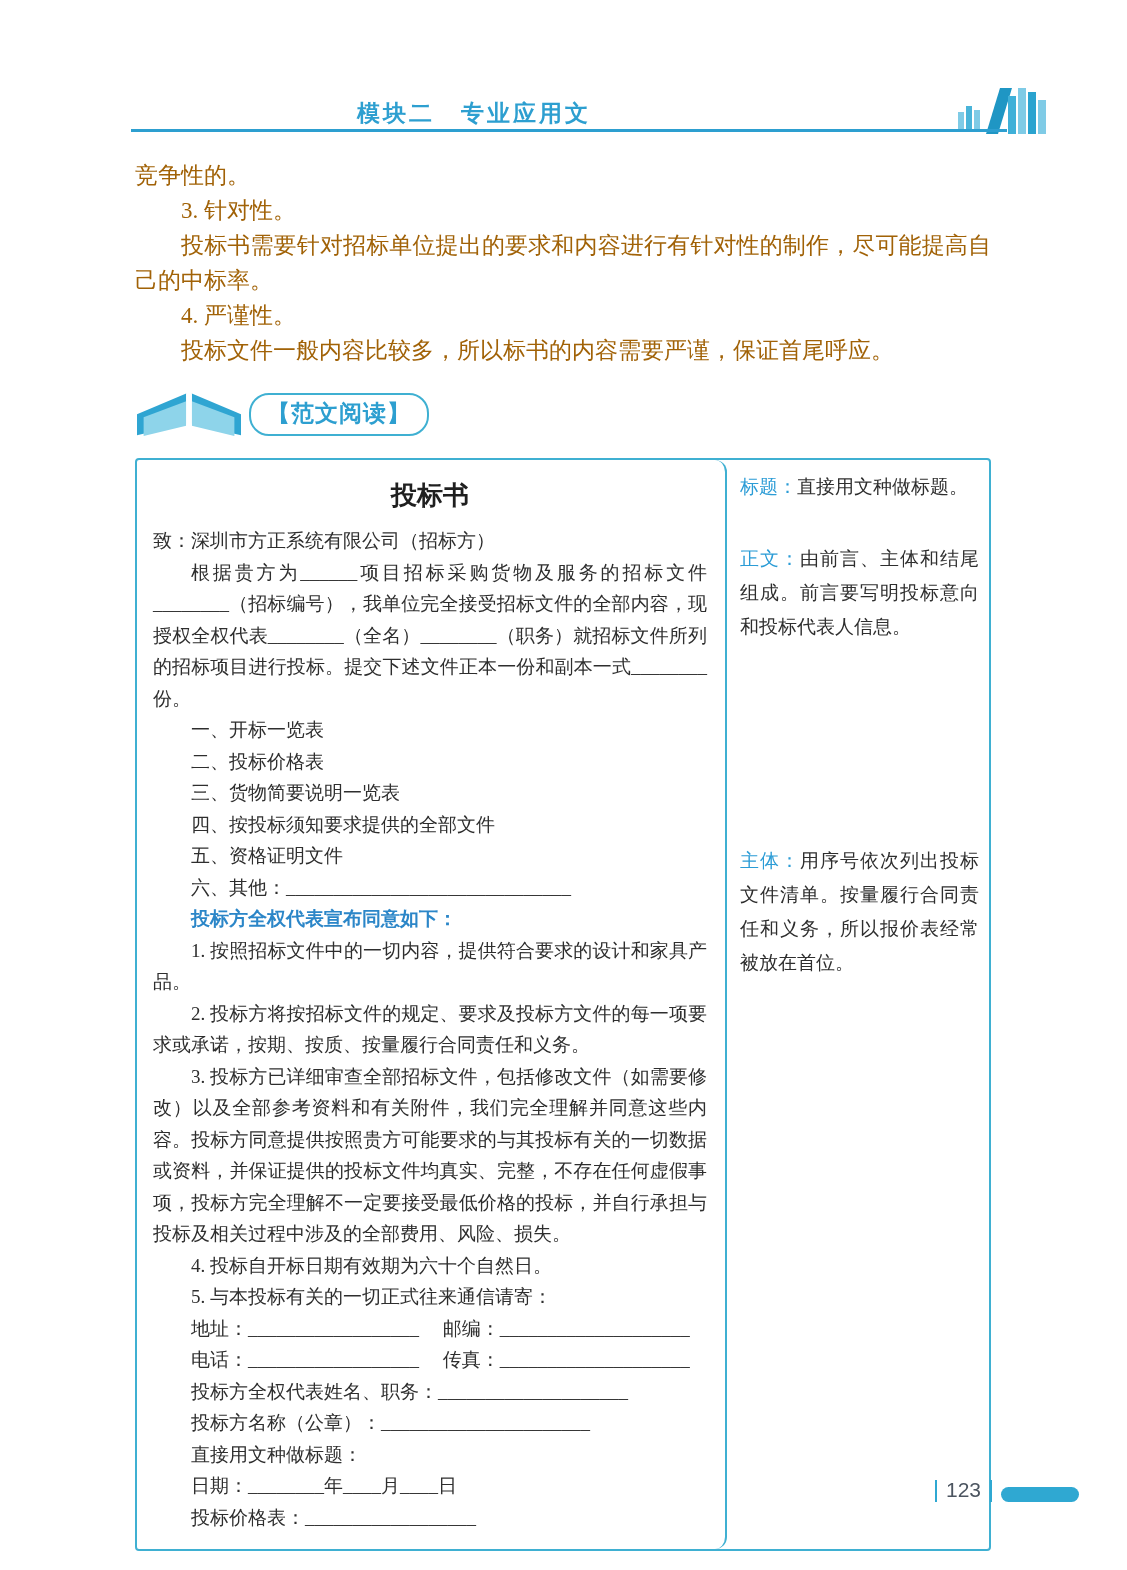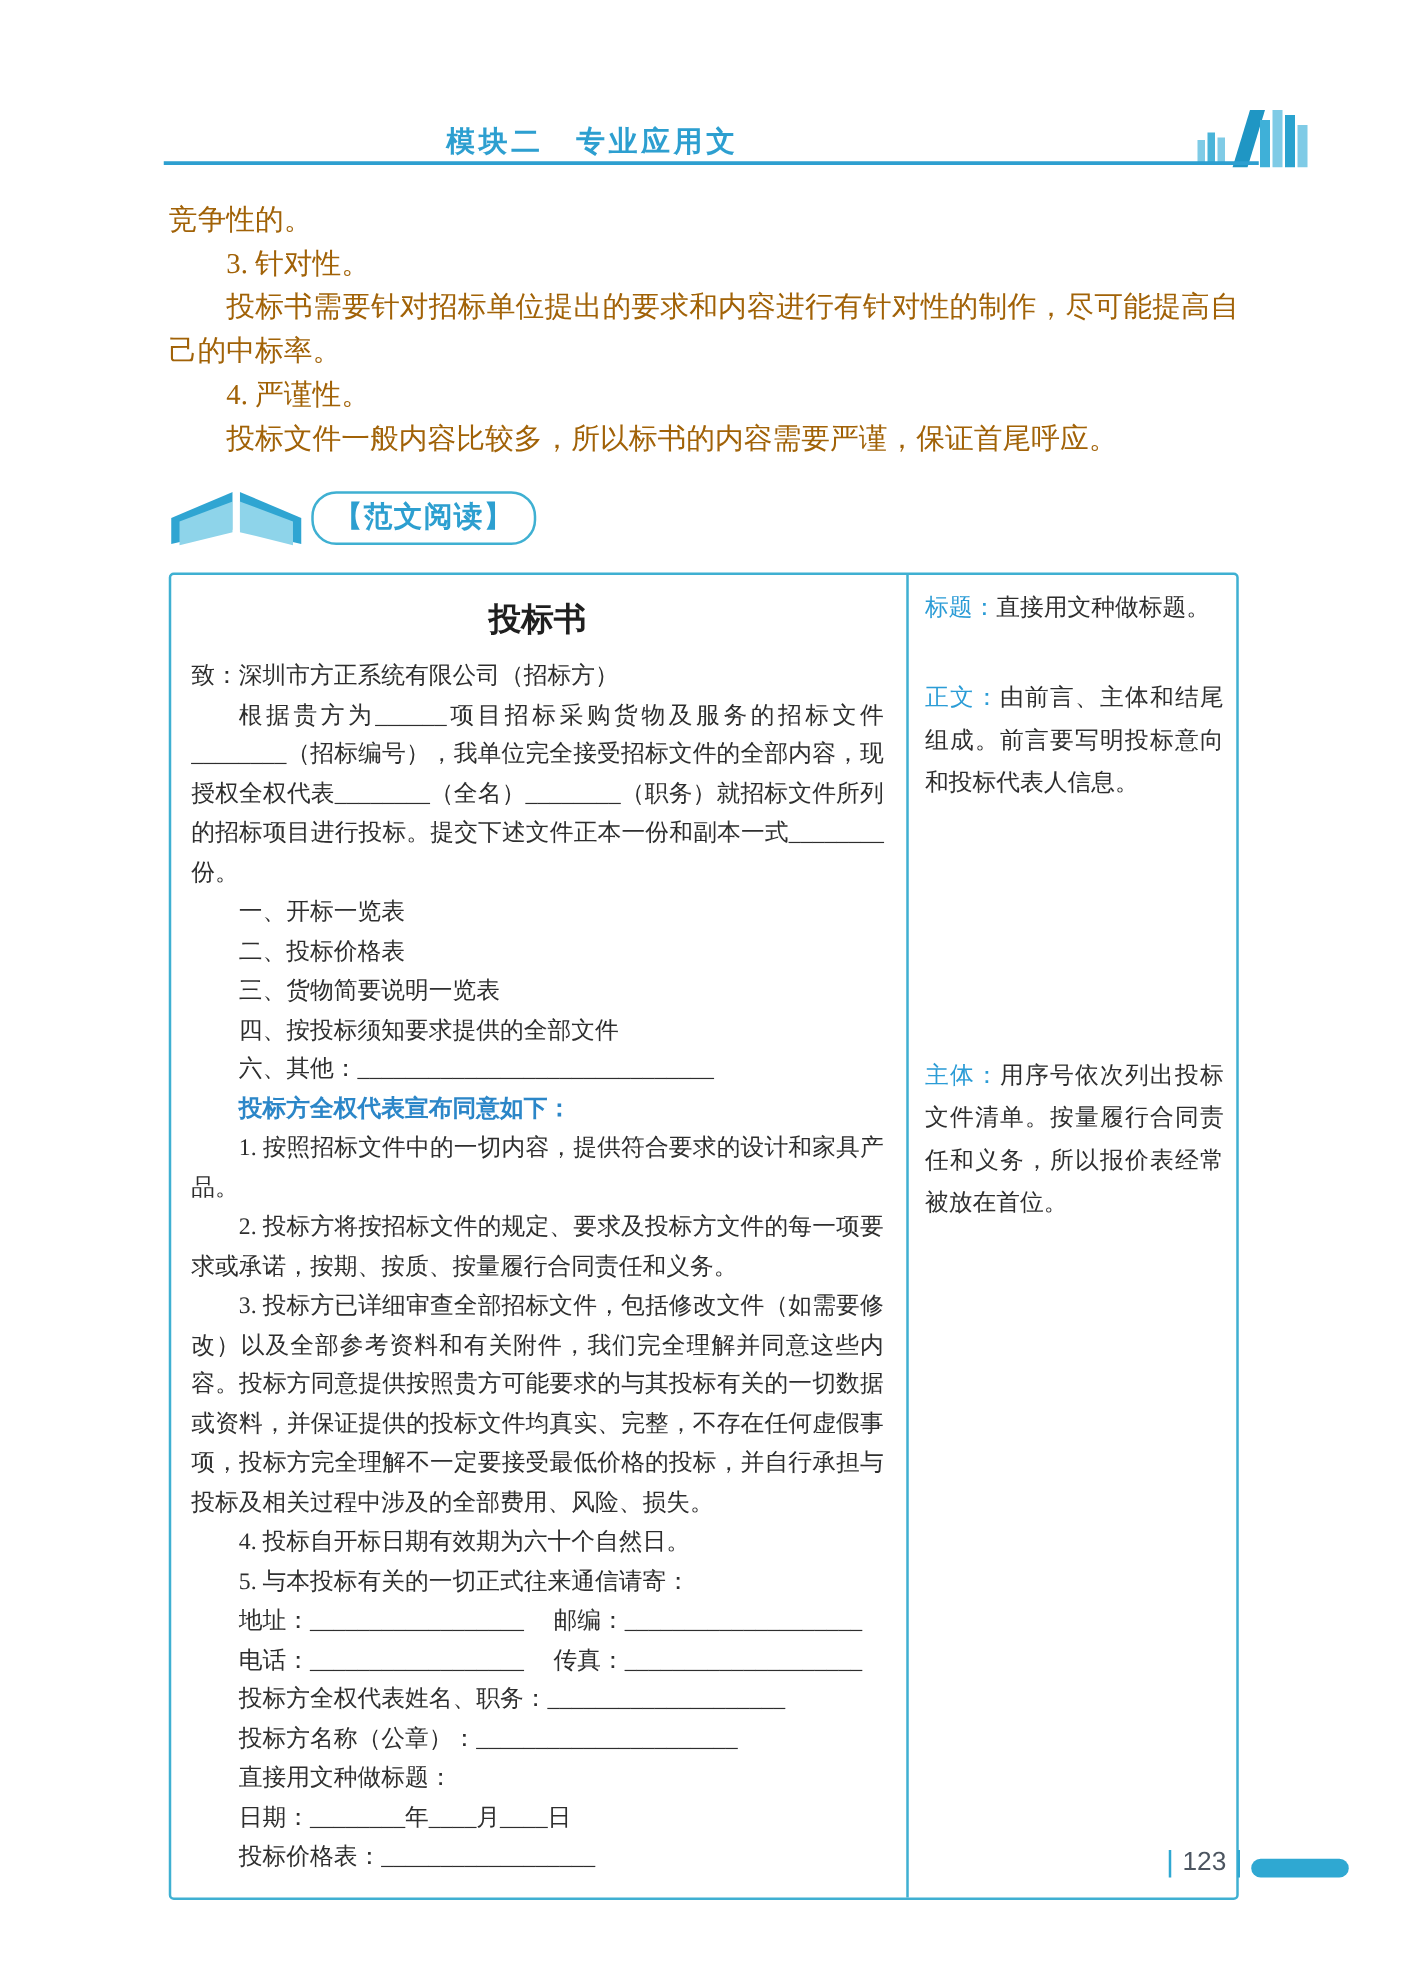--- a/index.html
+++ b/index.html
@@ -42,20 +42,21 @@
 
   
   .sample-box{
     margin-top:18px; width:856px; min-height:1000px;
     border:2px solid #3fb0d2; border-radius:4px;
     display:flex; background:#fff;
   }
   .doc-col{
     width:590px; padding:12px 18px 16px 16px;
     border-right:2px solid #3fb0d2;
+    border-radius:12px;
   }
   .doc-title{
     text-align:center; font-size:26px; font-weight:bold; color:#1f1f1f;
     margin:6px 0 12px;
   }
   .doc-line{
     font-size:19px; line-height:31.5px; color:#2e2e2e;
   }
   .doc-line.justify{ text-align:justify; text-justify:inter-ideograph; }
   .doc-line.indent2{ text-indent:2em; }
@@ -131,20 +132,21 @@
       <div class="doc-col">
         <h2 class="doc-title">投标书</h2>
 
         <p class="doc-line">致：深圳市方正系统有限公司（招标方）</p>
         <p class="doc-line indent2 justify">根据贵方为______项目招标采购货物及服务的招标文件________（招标编号），我单位完全接受招标文件的全部内容，现授权全权代表________（全名）________（职务）就招标文件所列的招标项目进行投标。提交下述文件正本一份和副本一式________份。</p>
 
         <p class="doc-line indent2">一、开标一览表</p>
         <p class="doc-line indent2">二、投标价格表</p>
         <p class="doc-line indent2">三、货物简要说明一览表</p>
         <p class="doc-line indent2">四、按投标须知要求提供的全部文件</p>
+        <p class="doc-line indent2">五、资格证明文件</p>
         <p class="doc-line indent2">六、其他：______________________________</p>
 
         <p class="doc-line agree-heading">投标方全权代表宣布同意如下：</p>
 
         <p class="doc-line indent2 justify">1. 按照招标文件中的一切内容，提供符合要求的设计和家具产品。</p>
         <p class="doc-line indent2 justify">2. 投标方将按招标文件的规定、要求及投标方文件的每一项要求或承诺，按期、按质、按量履行合同责任和义务。</p>
         <p class="doc-line indent2 justify">3. 投标方已详细审查全部招标文件，包括修改文件（如需要修改）以及全部参考资料和有关附件，我们完全理解并同意这些内容。投标方同意提供按照贵方可能要求的与其投标有关的一切数据或资料，并保证提供的投标文件均真实、完整，不存在任何虚假事项，投标方完全理解不一定要接受最低价格的投标，并自行承担与投标及相关过程中涉及的全部费用、风险、损失。</p>
         <p class="doc-line indent2 justify">4. 投标自开标日期有效期为六十个自然日。</p>
         <p class="doc-line indent2 justify">5. 与本投标有关的一切正式往来通信请寄：</p>
 

